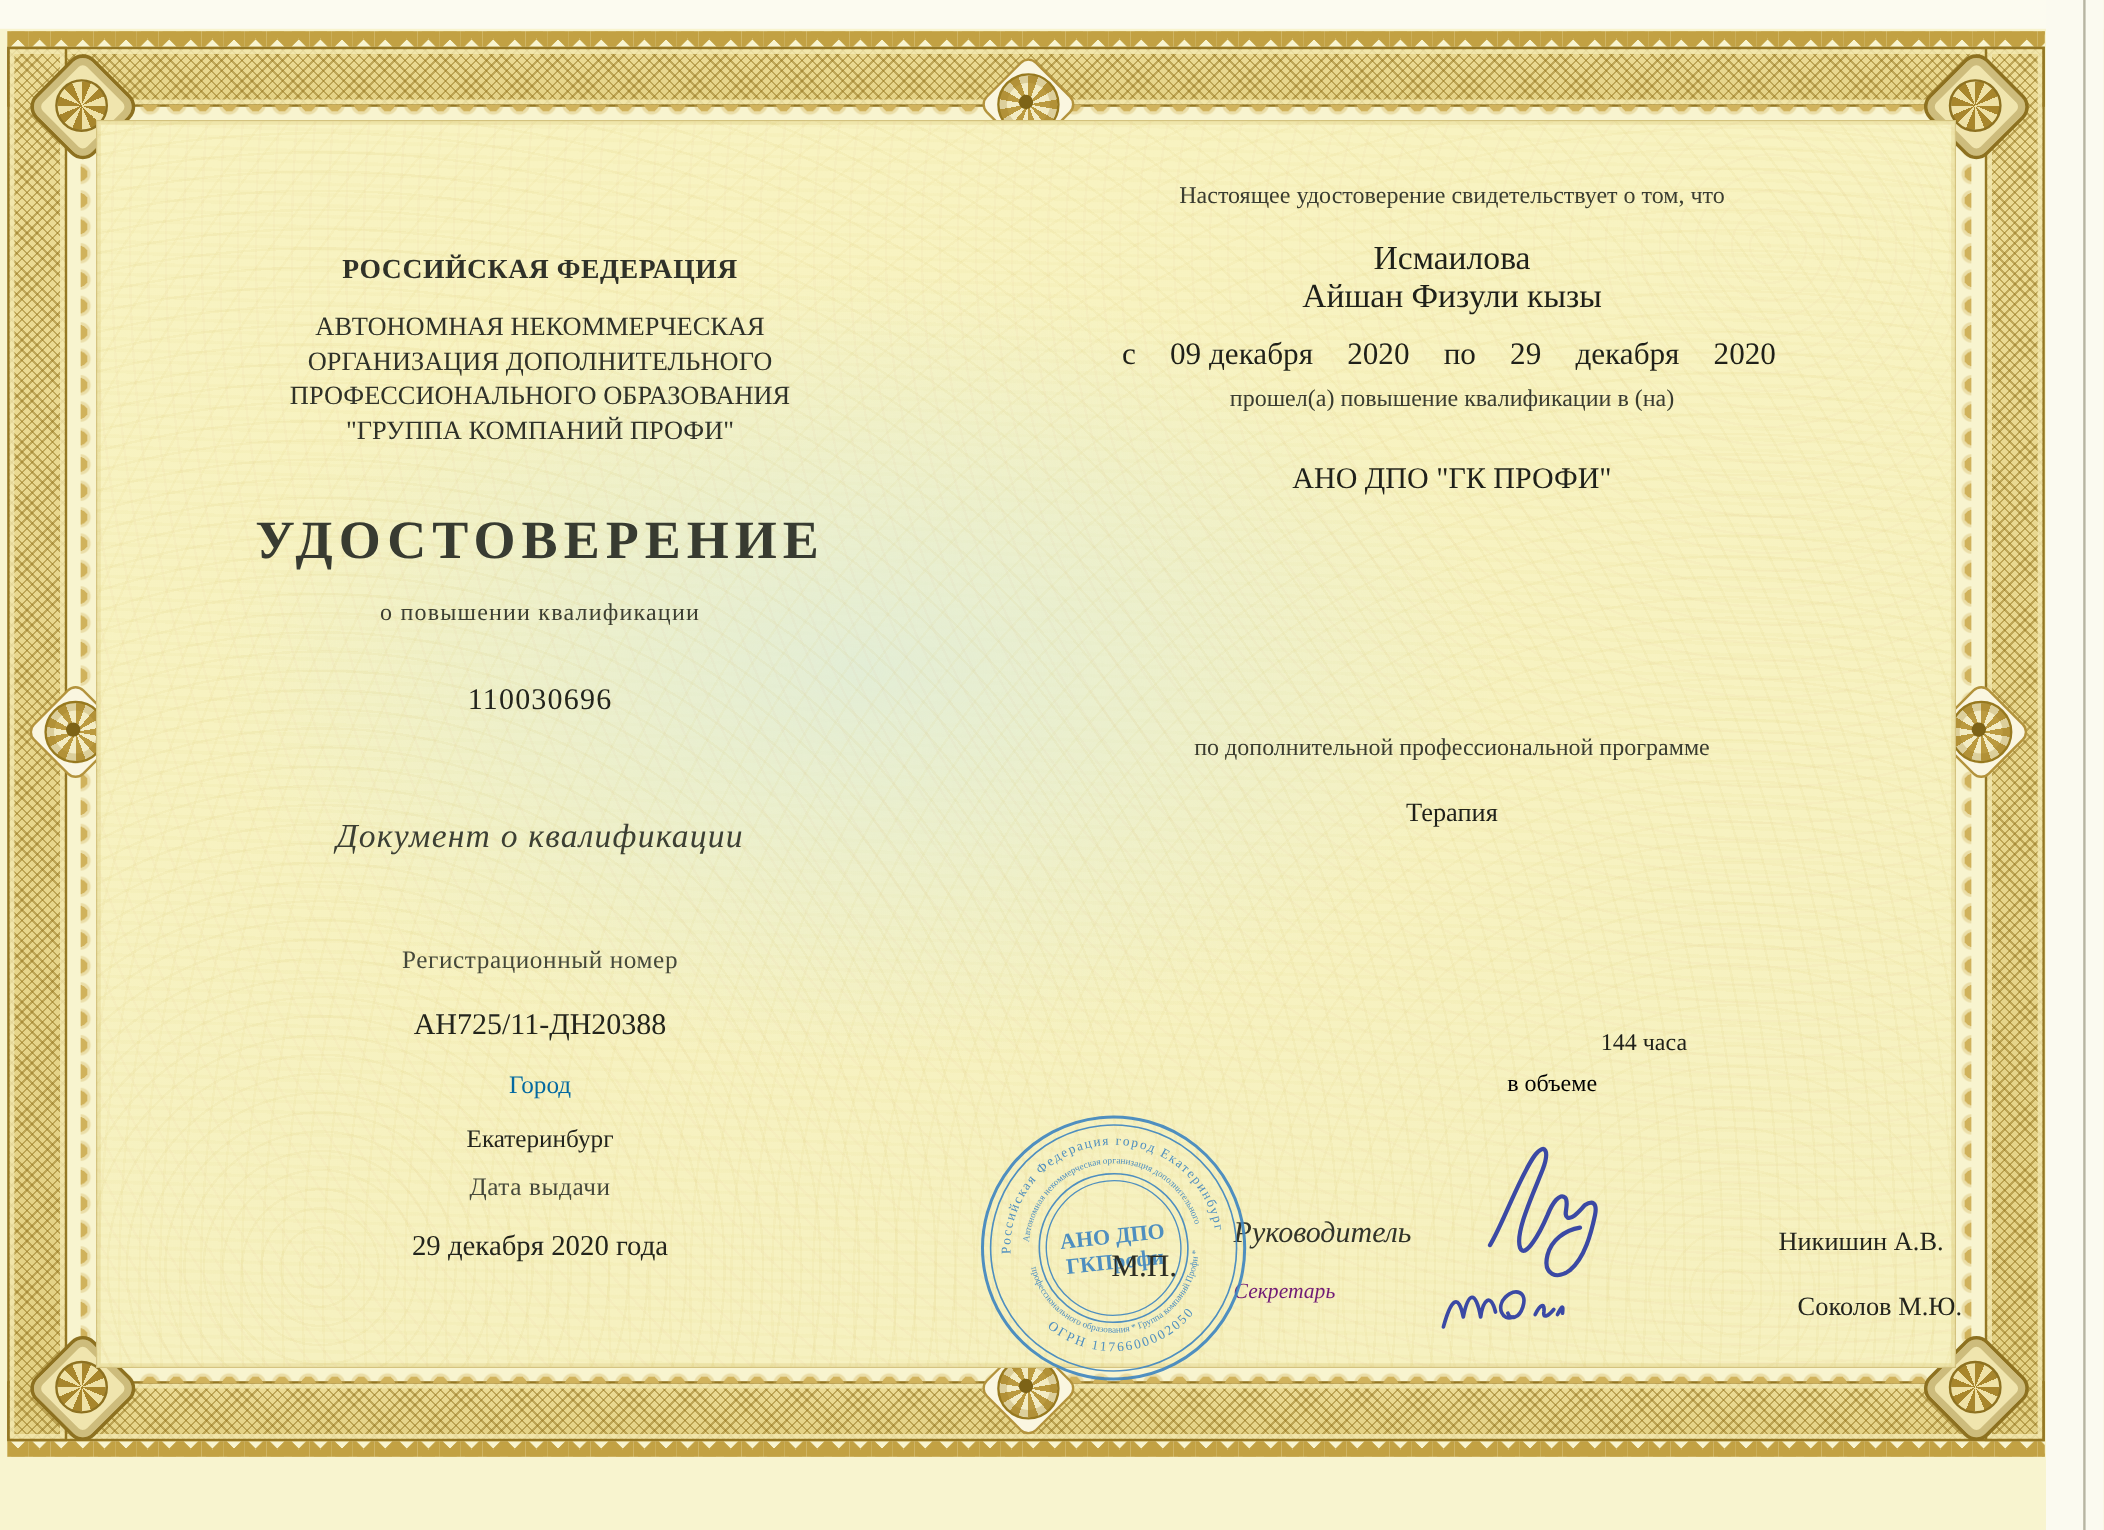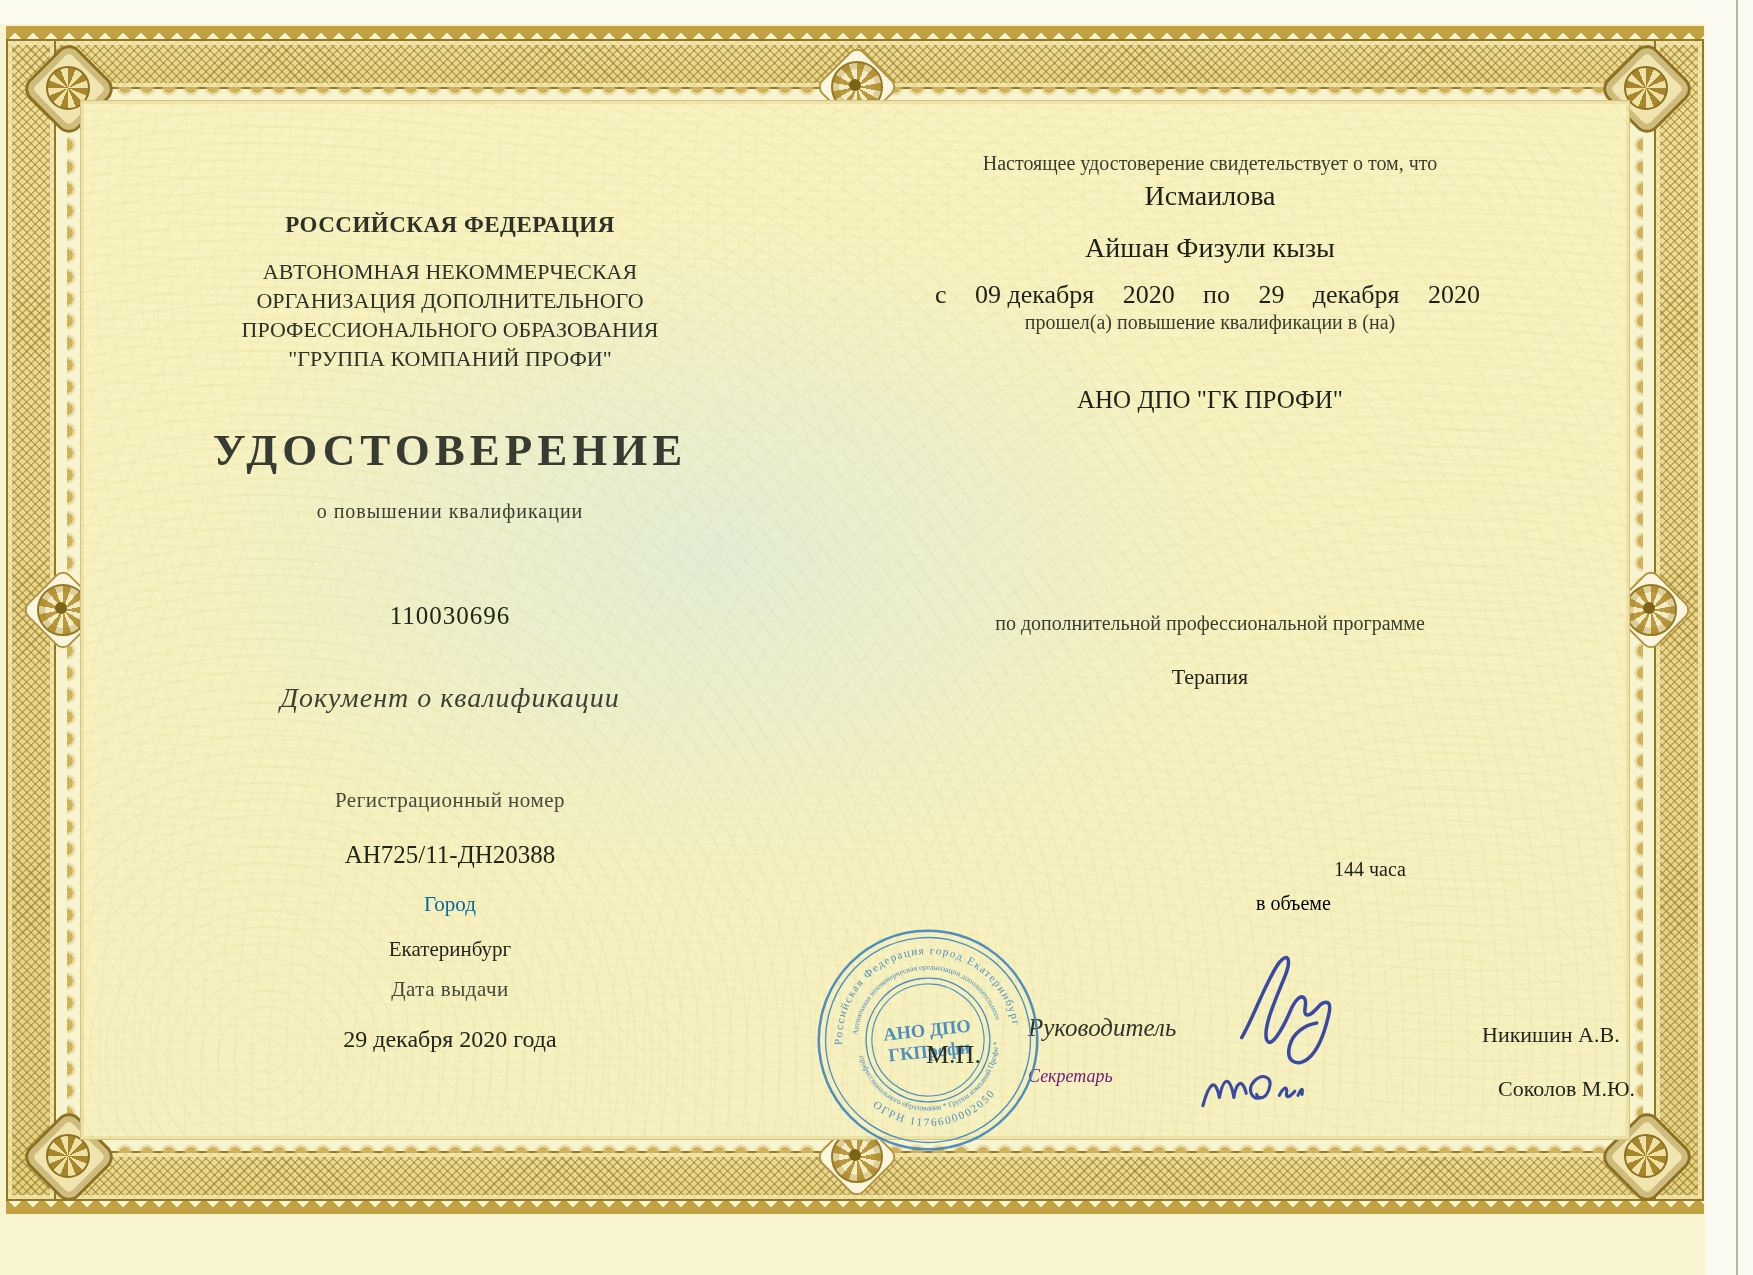--- a/index.html
+++ b/index.html
@@ -80,35 +80,35 @@
 
   
   .abs{position:absolute;z-index:5;}
   .ctr{text-align:center;}
   .leftcol{left:150px;width:600px;}
   .rightcol{left:900px;width:620px;}
   .country{top:212px;font-size:23px;font-weight:600;letter-spacing:.5px;color:#2f3128;}
   .orgblock{top:257px;font-size:22px;line-height:29px;color:#2f3128;}
   .doctitle{top:424px;font-size:45px;font-weight:700;letter-spacing:5px;color:#383b31;}
   .docsub{top:500px;font-size:20px;letter-spacing:1px;color:#3c3e31;}
-  .blanknum{top:570px;font-size:25px;letter-spacing:1px;color:#23241c;margin-top:32px;}
+  .blanknum{top:570px;font-size:25px;letter-spacing:1px;color:#23241c;}
   .dockind{top:682px;font-size:28px;font-style:italic;color:#3c3f33;letter-spacing:1px;}
   .reglabel{top:788px;font-size:21px;color:#45483a;letter-spacing:.5px;}
   .regnum{top:841px;font-size:25px;color:#23241c;}
   .citylabel{top:892px;font-size:21px;color:#0369a1;}
   .cityval{top:937px;font-size:21px;color:#23241c;}
   .datelabel{top:977px;font-size:21px;color:#45483a;letter-spacing:.5px;}
   .dateval{top:1026px;font-size:24px;color:#23241c;}
 
   .intro{top:152px;font-size:20px;color:#3a3c30;}
-  .holder1{top:180px;font-size:28px;color:#1f2019;}
+  .holder1{top:200px;font-size:28px;color:#1f2019;}
   .holder2{top:232px;font-size:28px;color:#1f2019;}
   .period{top:280px;left:935px;width:545px;display:flex;justify-content:space-between;
           font-size:26px;color:#1f2019;}
-  .passed{top:311px;font-size:20px;color:#3a3c30;}
+  .passed{top:321px;font-size:20px;color:#3a3c30;}
   .orgname{top:386px;font-size:25px;color:#1f2019;}
   .proglabel{top:612px;font-size:20px;color:#3a3c30;}
   .progname{top:664px;font-size:22px;color:#1f2019;}
   .vollabel{left:1216px;top:892px;font-size:20px;color:#000000;margin-left:40px;}
   .volval{left:1334px;top:858px;font-size:20px;color:#1f2019;}
   .headlabel{left:1028px;top:1014px;font-size:25px;font-style:italic;color:#32342a;}
   .seclabel{left:1028px;top:1066px;font-size:18px;font-style:italic;color:#701a75;text-align:right;}
   .headname{left:1482px;top:1022px;font-size:22px;color:#23241c;}
   .secname{left:1498px;top:1076px;font-size:22px;color:#23241c;}
 

